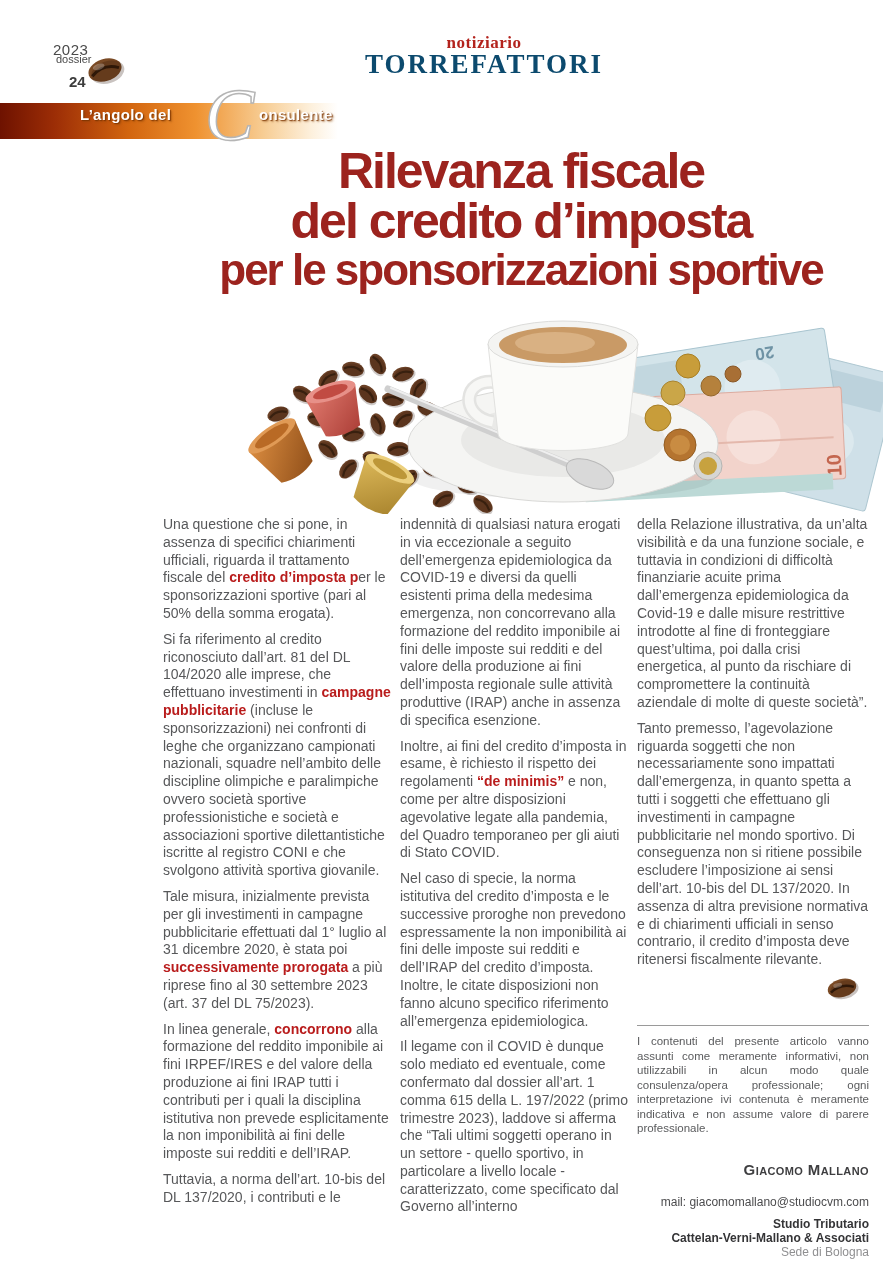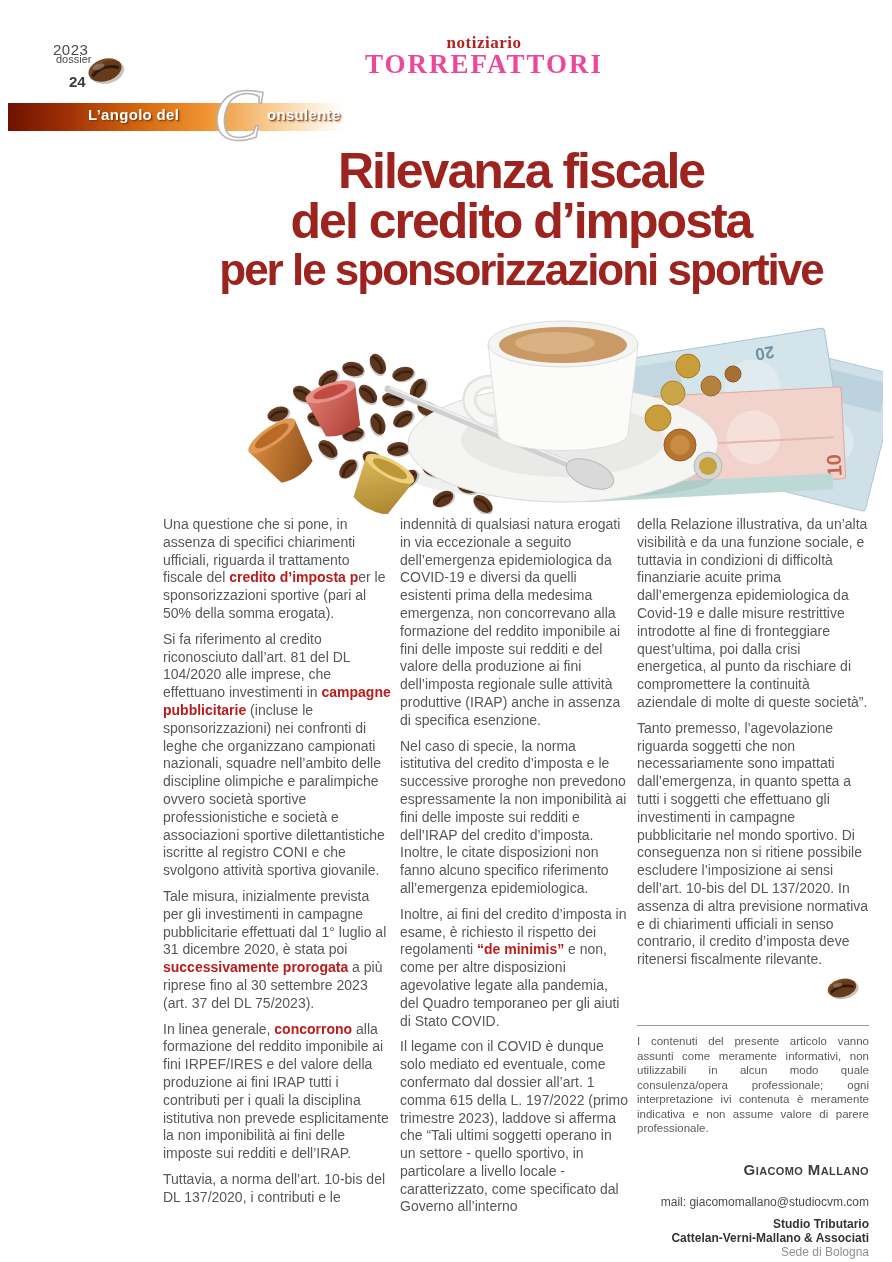--- a/index.html
+++ b/index.html
@@ -9,24 +9,24 @@
   
   .issue-year{position:absolute;left:53px;top:41px;font-size:15px;color:#4a4a4a;letter-spacing:.5px;}
   .issue-month{position:absolute;left:56px;top:53px;font-size:11px;color:#4a4a4a;}
   .issue-bean{position:absolute;left:84px;top:54px;width:42px;height:32px;}
   .page-num{position:absolute;left:69px;top:73px;font-size:15px;color:#3c3c3c;font-weight:bold;}
 
   
   .masthead{position:absolute;left:0;right:0;top:34px;text-align:center;padding-left:76px;
             font-family:"Liberation Serif","DejaVu Serif",serif;}
   .masthead-kicker{font-size:17px;font-weight:700;color:#b3231d;letter-spacing:.5px;line-height:17px;}
-  .masthead-title{font-size:27px;font-weight:600;color:#ec4899;letter-spacing:2px;line-height:26px;}
-
-  
-  .banner{position:absolute;left:8px;top:103px;width:338px;height:28px;
+  .masthead-title{font-size:27px;font-weight:600;color:#0c4a6e;letter-spacing:2px;line-height:26px;}
+
+  
+  .banner{position:absolute;left:0;top:103px;width:338px;height:36px;
           background:linear-gradient(90deg,#6e1200 0%,#9c2d06 16%,#d2650f 38%,#ef9230 58%,#f7cd94 78%,#fdf0dc 92%,rgba(255,255,255,0) 100%);}
   .banner-prefix,.banner-rest{position:absolute;top:3px;font-size:15px;font-weight:700;color:#fff;
           text-shadow:1px 1px 1px rgba(122,50,0,.85),2px 2px 2px rgba(140,70,10,.45);letter-spacing:.3px;}
   .banner-prefix{left:80px;}
   .banner-rest{left:259px;}
   .banner-initial{position:absolute;left:205px;top:-23px;font-family:"Liberation Serif","DejaVu Serif",serif;
           font-style:italic;font-size:74px;line-height:70px;color:#fff;
           -webkit-text-stroke:1.5px #b5b5b5;text-shadow:0 0 1px #aaa;}
 
   
@@ -215,22 +215,22 @@
   <main class="columns">
     <div class="col col-1">
         <p>Una questione che si pone, in assenza di specifici chiarimenti ufficiali, riguarda il trattamento fiscale del <strong>credito d’imposta p</strong>er le sponsorizzazioni sportive (pari al 50% della somma erogata).</p>
         <p>Si fa riferimento al credito riconosciuto dall’art. 81 del DL 104/2020 alle imprese, che effettuano investimenti in <strong>campagne pubblicitarie</strong> (incluse le sponsorizzazioni) nei confronti di leghe che organizzano campionati nazionali, squadre nell’ambito delle discipline olimpiche e paralimpiche ovvero società sportive professionistiche e società e associazioni sportive dilettantistiche iscritte al registro CONI e che svolgono attività sportiva giovanile.</p>
         <p>Tale misura, inizialmente prevista per gli investimenti in campagne pubblicitarie effettuati dal 1° luglio al 31 dicembre 2020, è stata poi <strong>successivamente prorogata</strong> a più riprese fino al 30 settembre 2023 (art. 37 del DL 75/2023).</p>
         <p>In linea generale, <strong>concorrono</strong> alla formazione del reddito imponibile ai fini IRPEF/IRES e del valore della produzione ai fini IRAP tutti i contributi per i quali la disciplina istitutiva non prevede esplicitamente la non imponibilità ai fini delle imposte sui redditi e dell’IRAP.</p>
         <p>Tuttavia, a norma dell’art. 10-bis del DL 137/2020, i contributi e le</p>
       </div>
     <div class="col col-2">
         <p>indennità di qualsiasi natura erogati in via eccezionale a seguito dell’emergenza epidemiologica da COVID-19 e diversi da quelli esistenti prima della medesima emergenza, non concorrevano alla formazione del reddito imponibile ai fini delle imposte sui redditi e del valore della produzione ai fini dell’imposta regionale sulle attività produttive (IRAP) anche in assenza di specifica esenzione.</p>
+        <p>Inoltre, ai fini del credito d’imposta in esame, è richiesto il rispetto dei regolamenti <strong>“de minimis”</strong> e non, come per altre disposizioni agevolative legate alla pandemia, del Quadro temporaneo per gli aiuti di Stato COVID.</p>
         <p>Nel caso di specie, la norma istitutiva del credito d’imposta e le successive proroghe non prevedono espressamente la non imponibilità ai fini delle imposte sui redditi e dell’IRAP del credito d’imposta. Inoltre, le citate disposizioni non fanno alcuno specifico riferimento all’emergenza epidemiologica.</p>
-        <p>Inoltre, ai fini del credito d’imposta in esame, è richiesto il rispetto dei regolamenti <strong>“de minimis”</strong> e non, come per altre disposizioni agevolative legate alla pandemia, del Quadro temporaneo per gli aiuti di Stato COVID.</p>
         <p>Il legame con il COVID è dunque solo mediato ed eventuale, come confermato dal dossier all’art. 1 comma 615 della L. 197/2022 (primo trimestre 2023), laddove si afferma che “Tali ultimi soggetti operano in un settore - quello sportivo, in particolare a livello locale - caratterizzato, come specificato dal Governo all’interno</p>
       </div>
     <div class="col col-3">
       <div>
           <p>della Relazione illustrativa, da un’alta visibilità e da una funzione sociale, e tuttavia in condizioni di difficoltà finanziarie acuite prima dall’emergenza epidemiologica da Covid-19 e dalle misure restrittive introdotte al fine di fronteggiare quest’ultima, poi dalla crisi energetica, al punto da rischiare di compromettere la continuità aziendale di molte di queste società”.</p>
           <p>Tanto premesso, l’agevolazione riguarda soggetti che non necessariamente sono impattati dall’emergenza, in quanto spetta a tutti i soggetti che effettuano gli investimenti in campagne pubblicitarie nel mondo sportivo. Di conseguenza non si ritiene possibile escludere l’imposizione ai sensi dell’art. 10-bis del DL 137/2020. In assenza di altra previsione normativa e di chiarimenti ufficiali in senso contrario, il credito d’imposta deve ritenersi fiscalmente rilevante.</p>
         </div>
 
       <span class="end-bean">
         <svg width="38" height="30" viewBox="0 0 42 32">

